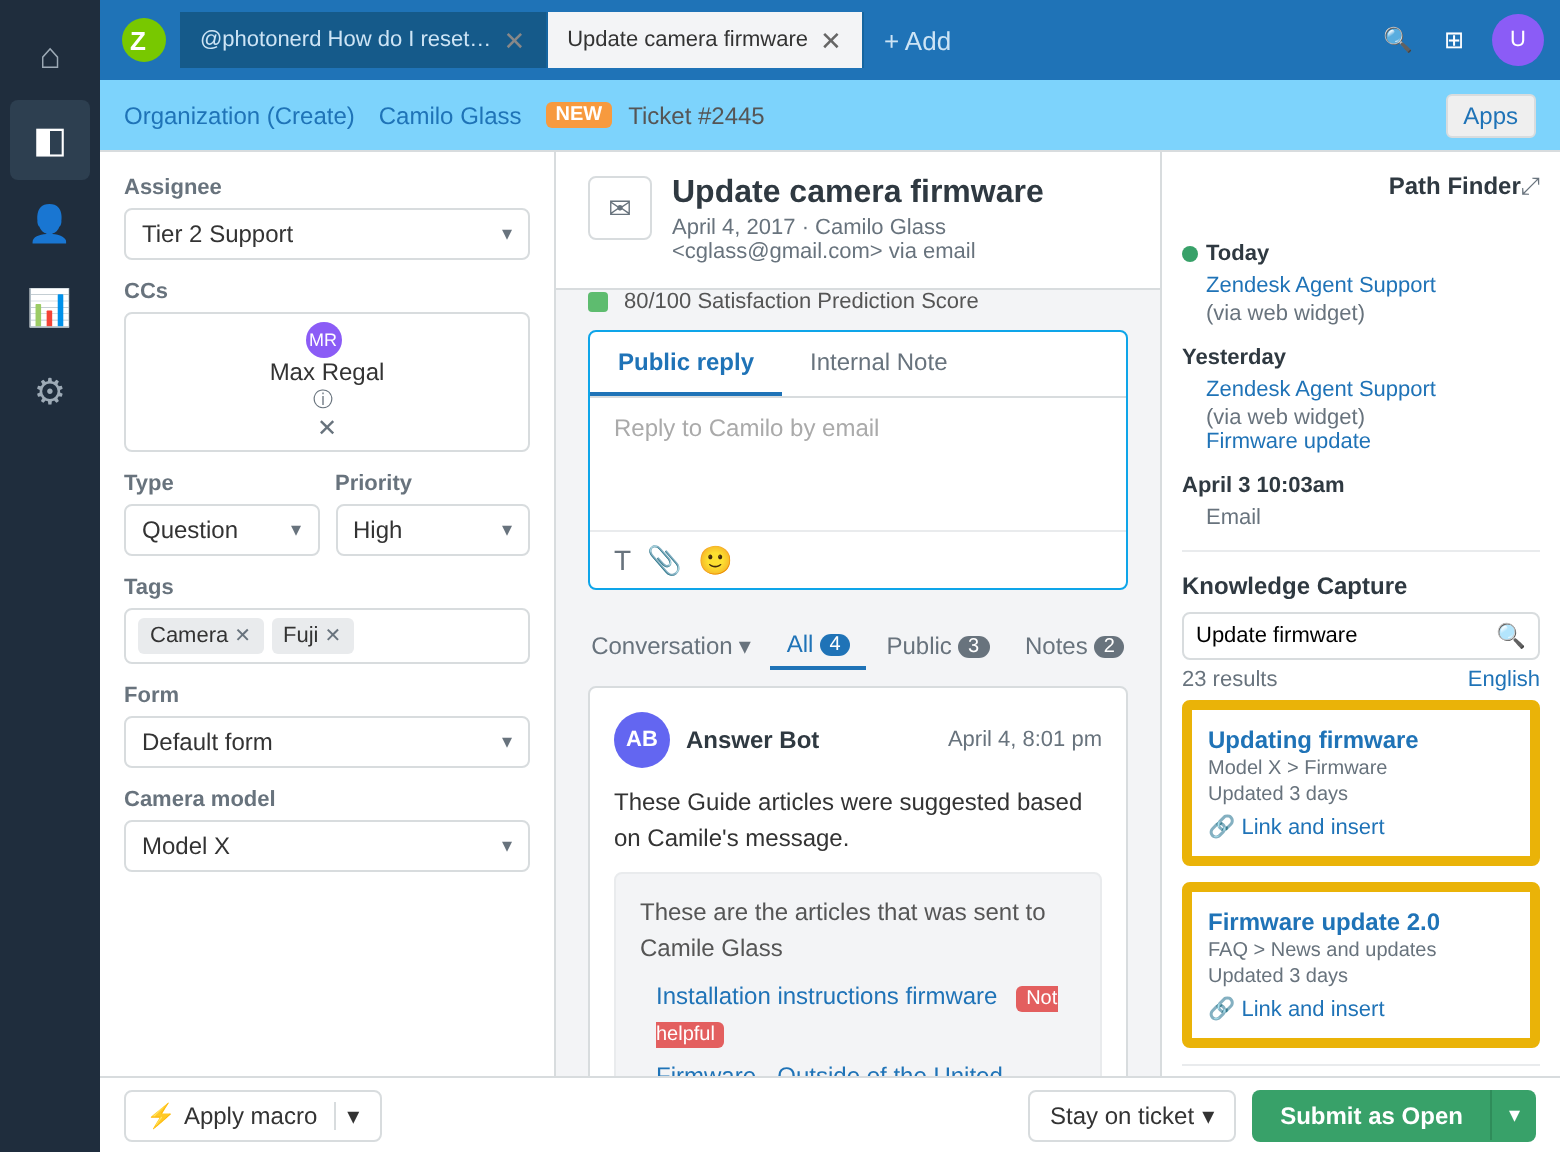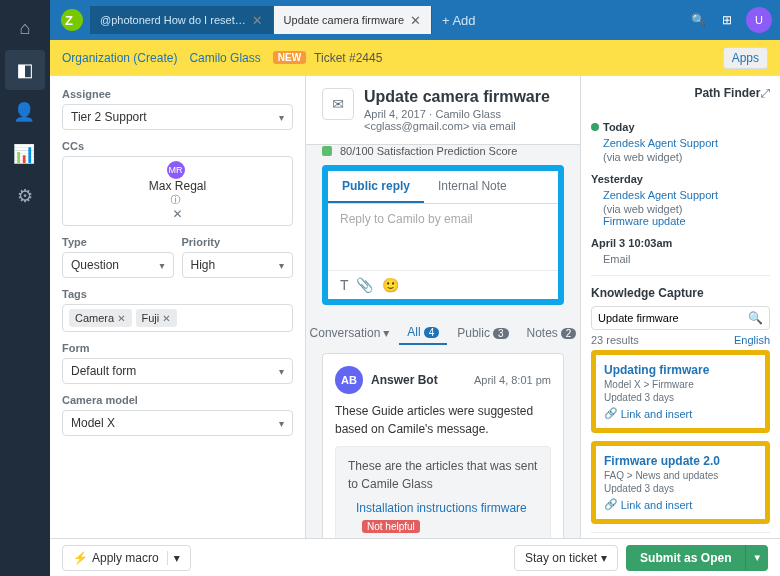--- a/index.html
+++ b/index.html
@@ -11,31 +11,31 @@
     #topbar .tabs-area { display: flex; align-items: center; flex: 1; margin-left: 4px; overflow: hidden; }
     .tab-item { display: flex; align-items: center; background: #155a8a; color: #cde4f5; font-size: 11px; padding: 0 10px; height: 28px; cursor: pointer; white-space: nowrap; border-right: 1px solid #1565a0; max-width: 200px; }
     .tab-item.active { background: #f3f4f6; color: #333; }
     .tab-item .tab-close { margin-left: 6px; color: #888; cursor: pointer; font-size: 13px; }
     .tab-item.active .tab-close { color: #666; }
     .tab-add { color: #cde4f5; padding: 0 10px; cursor: pointer; font-size: 13px; height: 40px; display: flex; align-items: center; }
     .topbar-icons { display: flex; align-items: center; gap: 10px; margin-left: auto; color: white; }
     .topbar-icon { width: 18px; height: 18px; cursor: pointer; display: flex; align-items: center; justify-content: center; }
 
     
-    #subnav { display: flex; align-items: center; background: #fde047; height: 36px; padding: 0 12px; border-bottom: 1px solid #d8dcde; }
+    #subnav { display: flex; align-items: center; background: #7dd3fc; height: 36px; padding: 0 12px; border-bottom: 1px solid #d8dcde; }
     .subnav-link { font-size: 12px; color: #1f73b7; cursor: pointer; margin-right: 12px; }
     .subnav-badge { background: #f79a3e; color: white; font-size: 10px; font-weight: bold; padding: 1px 5px; border-radius: 3px; margin-right: 8px; }
     .subnav-ticket { font-size: 12px; color: #555; }
     .apps-btn { margin-left: auto; font-size: 12px; color: #1f73b7; cursor: pointer; border: 1px solid #d8dcde; padding: 3px 8px; border-radius: 3px; }
 
     
     #main { display: flex; height: calc(576px - 40px - 36px - 38px); }
 
     
-    #sidebar { width: 256px; background: white; border-right: 1px solid #d8dcde; padding: 12px; overflow-y: auto; flex-shrink: 0; }
+    #sidebar { width: 228px; background: white; border-right: 1px solid #d8dcde; padding: 12px; overflow-y: auto; flex-shrink: 0; }
     .field-label { font-size: 11px; color: #68737d; font-weight: 600; margin-bottom: 4px; margin-top: 10px; }
     .field-label:first-child { margin-top: 0; }
     .select-field { width: 100%; border: 1px solid #d8dcde; border-radius: 4px; padding: 5px 8px; font-size: 12px; color: #333; display: flex; align-items: center; justify-content: space-between; cursor: pointer; background: white; }
     .select-field .chevron { color: #68737d; font-size: 10px; }
     .tag-field { display: flex; flex-wrap: wrap; gap: 4px; border: 1px solid #d8dcde; border-radius: 4px; padding: 4px 6px; min-height: 28px; background: white; }
     .tag { background: #e9ebed; border-radius: 3px; padding: 2px 6px; font-size: 11px; color: #333; display: flex; align-items: center; gap: 3px; }
     .tag .tag-remove { cursor: pointer; color: #68737d; font-size: 10px; }
     .cc-field { display: flex; align-items: center; border: 1px solid #d8dcde; border-radius: 4px; padding: 4px 6px; background: white; flex-direction: column; }
     .cc-avatar { width: 18px; height: 18px; border-radius: 50%; background: #8b5cf6; color: white; font-size: 9px; display: flex; align-items: center; justify-content: center; margin-right: 4px; flex-shrink: 0; }
     .cc-name { font-size: 12px; color: #333; flex: 1; }
@@ -55,21 +55,21 @@
     
     #ticket-header { background: white; padding: 12px 16px; border-bottom: 1px solid #d8dcde; display: flex; align-items: flex-start; }
     .ticket-email-icon { width: 32px; height: 32px; border: 1px solid #d8dcde; border-radius: 4px; display: flex; align-items: center; justify-content: center; color: #68737d; font-size: 14px; margin-right: 10px; flex-shrink: 0; }
     .ticket-title { font-size: 16px; font-weight: 600; color: #2f3941; }
     .ticket-meta { font-size: 11px; color: #68737d; margin-top: 2px; }
     .satisfaction-bar { margin: 0 16px 8px; display: flex; align-items: center; gap: 8px; }
     .sat-color { width: 10px; height: 10px; background: #5ebc6f; border-radius: 2px; }
     .sat-text { font-size: 11px; color: #555; }
 
     
-    #reply-area { background: white; margin: 0 16px 8px; border: 6px solid #0ea5e9; border-radius: 4px; overflow: hidden; }
+    #reply-area { background: white; margin: 0 16px 8px; border: 1px solid #0ea5e9; border-radius: 4px; overflow: hidden; }
     .reply-tabs { display: flex; border-bottom: 1px solid #d8dcde; }
     .reply-tab { padding: 8px 14px; font-size: 12px; color: #68737d; cursor: pointer; border-bottom: 2px solid transparent; }
     .reply-tab.active { color: #1f73b7; border-bottom-color: #1f73b7; font-weight: 600; }
     .reply-body { padding: 8px 12px; }
     .reply-placeholder { font-size: 12px; color: #aaa; min-height: 50px; }
     .reply-toolbar { display: flex; align-items: center; gap: 8px; padding: 6px 12px; border-top: 1px solid #e9ebed; }
     .reply-tool { color: #68737d; cursor: pointer; font-size: 14px; }
 
     
     #conversation-area { flex: 1; overflow-y: auto; padding: 0 16px; background: #f3f4f6; }

